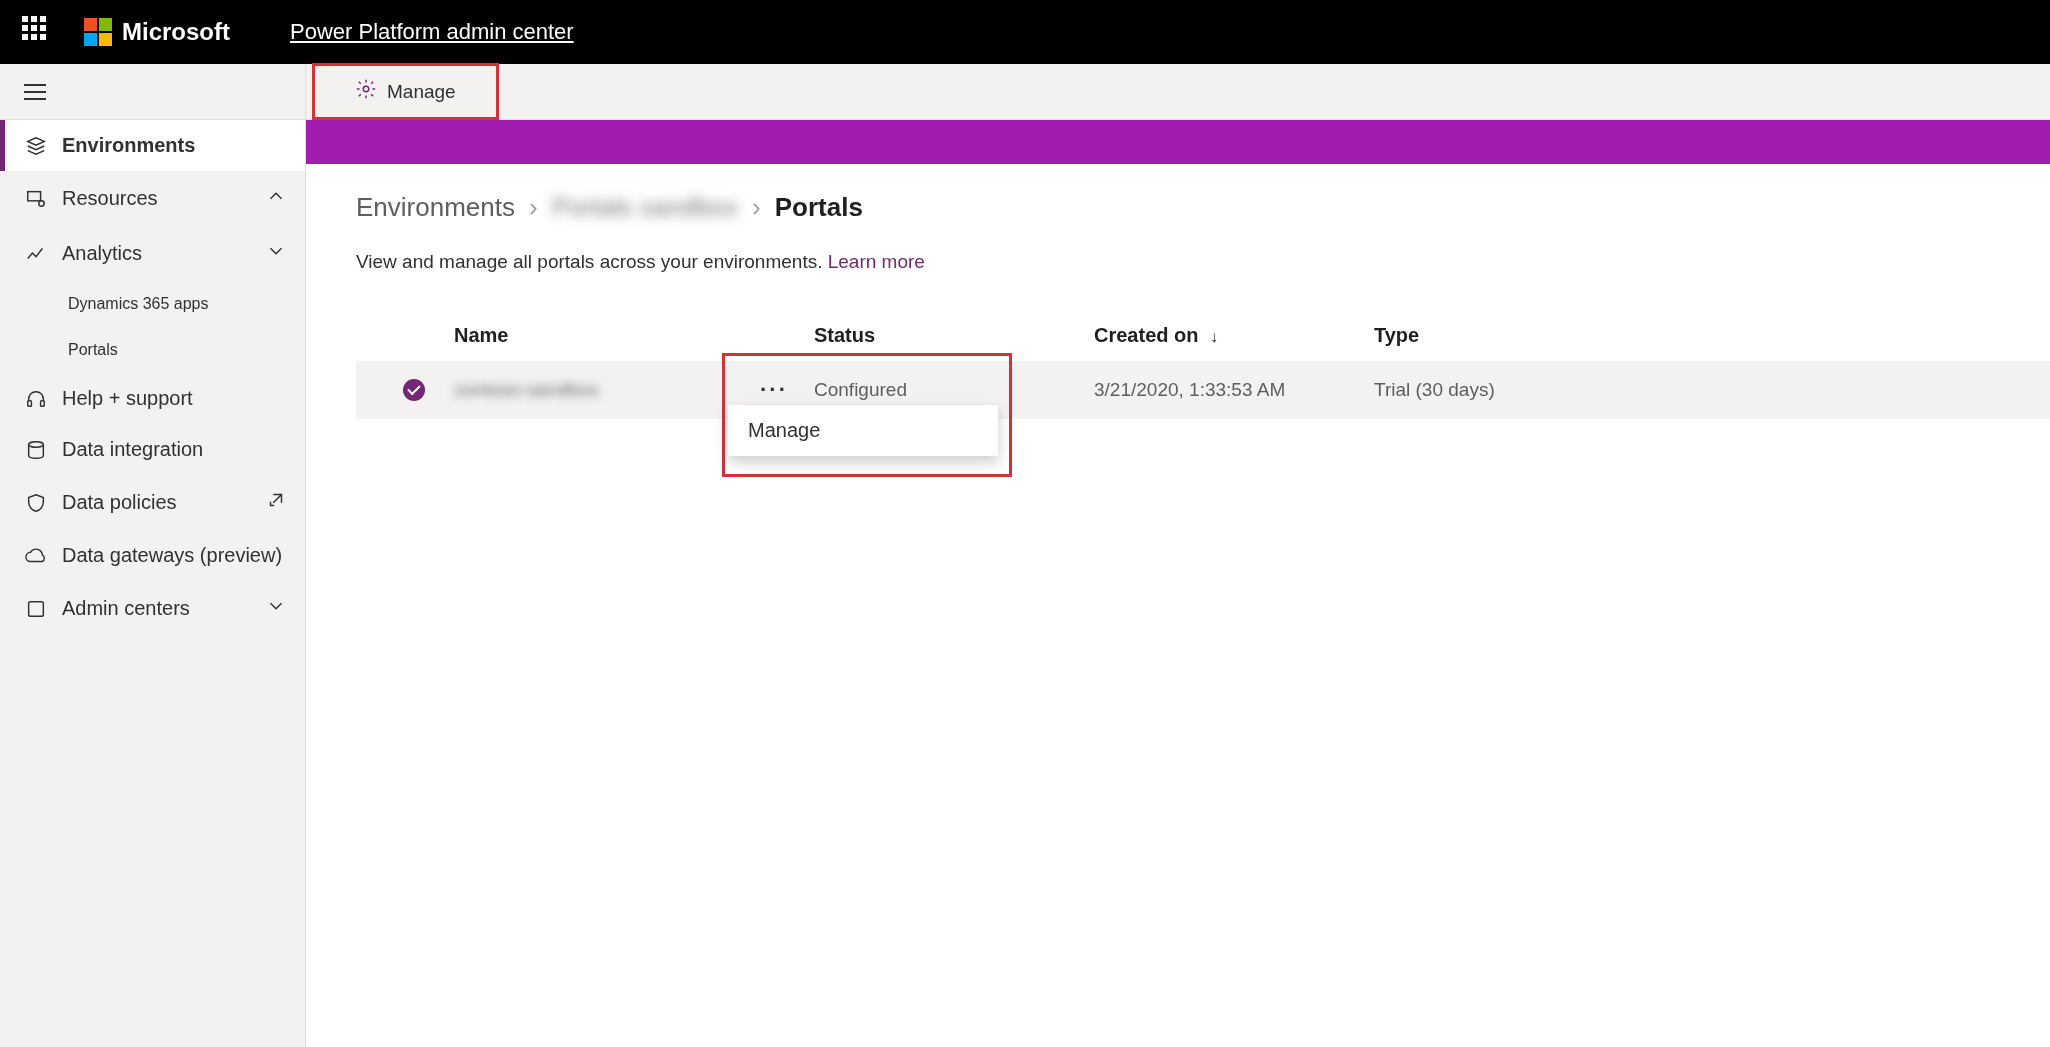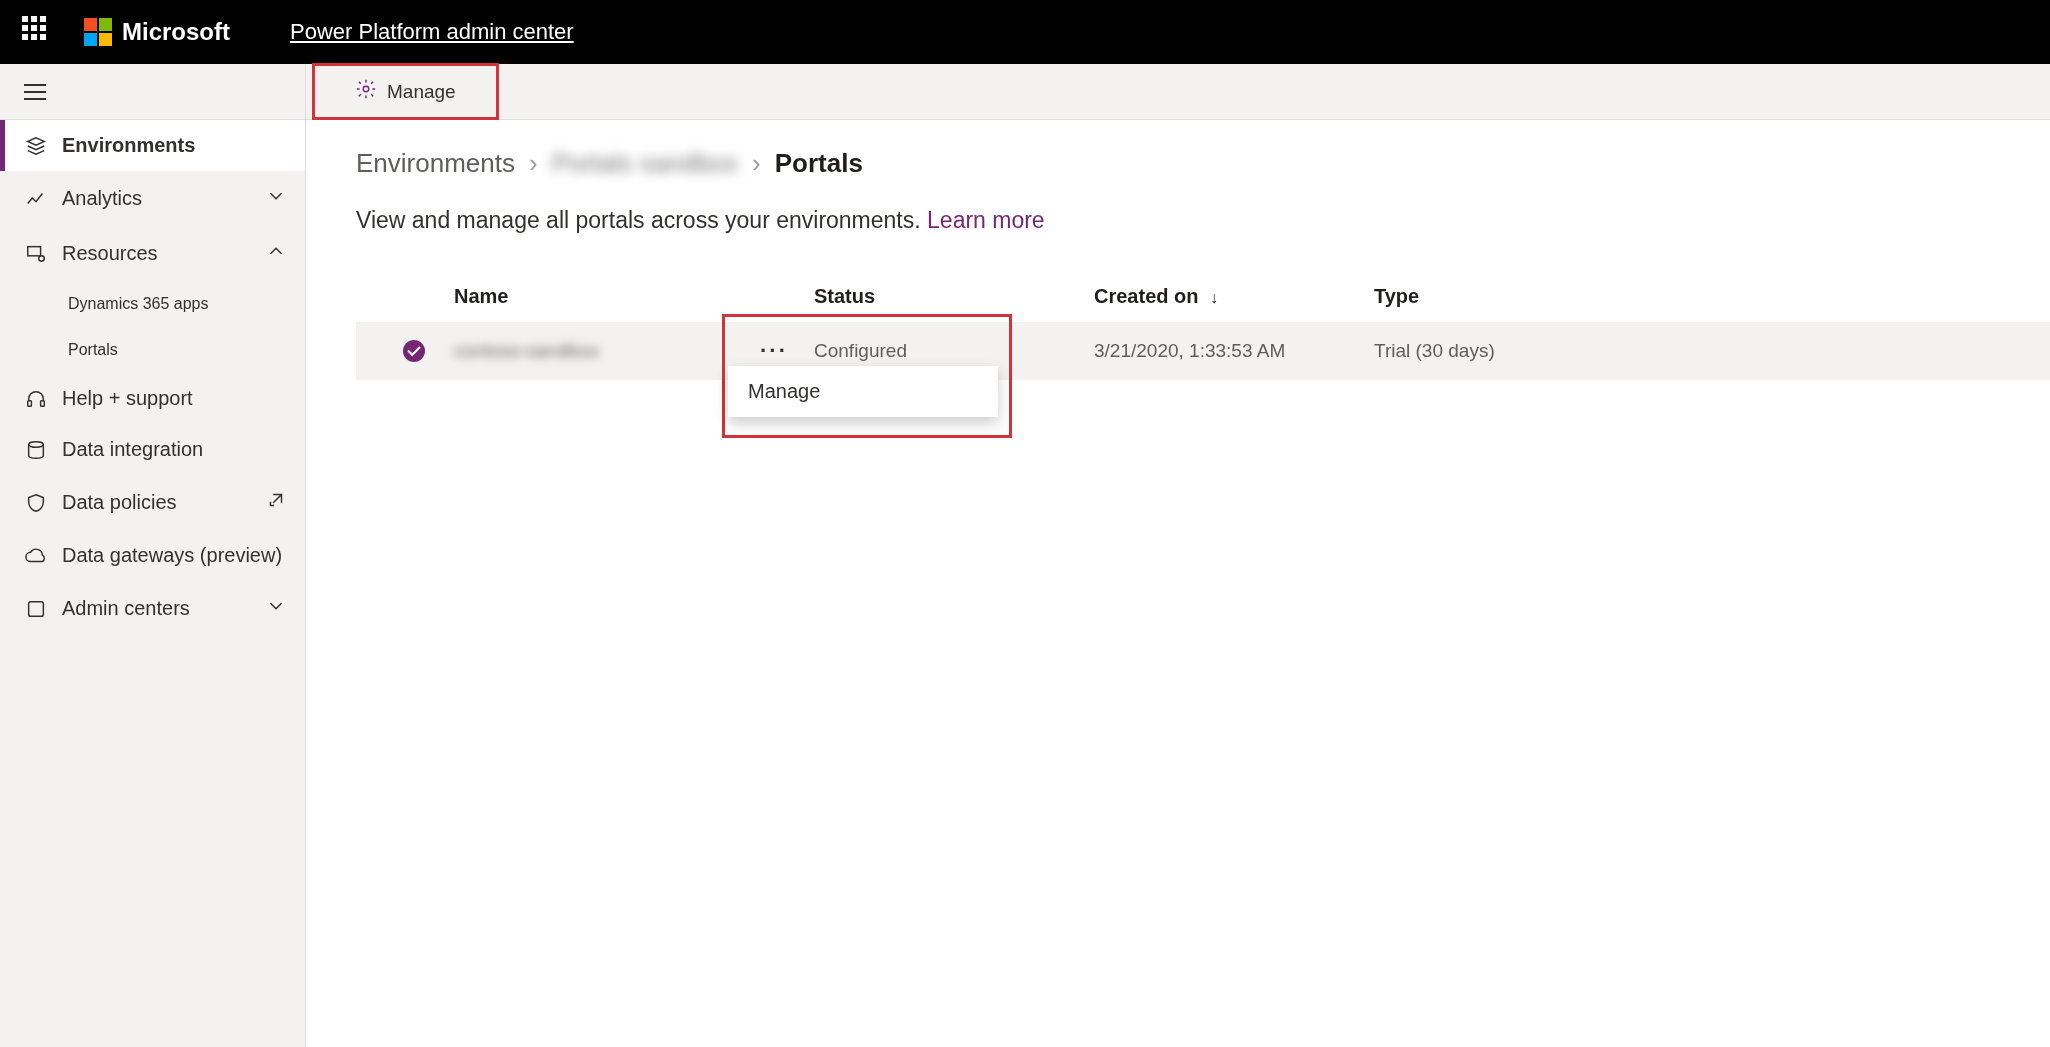--- a/index.html
+++ b/index.html
@@ -22,34 +22,34 @@
   
   .nav-item { display: flex; align-items: center; padding: 14px 18px 14px 24px; font-size: 20px; color: #323130; cursor: pointer; position: relative; }
   .nav-item.active { background: #fff; font-weight: 600; }
   .nav-item.active::before { content:""; position:absolute; left:0; top:0; bottom:0; width:5px; background:#742774; }
   .nav-item .icon { width: 24px; margin-right: 14px; color: #323130; display:flex; align-items:center; justify-content:center; }
   .nav-item .chev { margin-left: auto; }
   .nav-sub { display: flex; align-items: center; padding: 14px 18px 14px 68px; font-size: 16px; cursor: pointer; }
   .nav-item.light, .nav-sub { font-weight: 400; }
   .ext-icon { margin-left: auto; }
   
-  .content { flex: 1; background: #a21caf; display: flex; flex-direction: column; }
+  .content { flex: 1; background: #a21caf; display: flex; flex-direction: column; gap: 44px; }
   .cmdbar { height: 56px; background: #f3f2f1; border-bottom: 1px solid #e1dfdd; display: flex; align-items: center; padding-left: 0; }
   .cmdbtn-wrap { border: 3px solid #d13438; padding: 4px 6px; margin-left: 6px; }
   .cmdbtn { display: flex; align-items: center; gap: 10px; padding: 8px 34px; cursor: pointer; font-size: 19px; color: #323130; }
   .cmdbtn .gear { color: #742774; }
   
   .main { background: #fff; flex: 1; padding: 28px 0 0 50px; }
   .breadcrumb { display: flex; align-items: center; gap: 14px; font-size: 26px; margin-bottom: 28px; }
   .breadcrumb .crumb-link { color: #605e5c; cursor: pointer; }
   .breadcrumb .sep { color: #a19f9d; }
   .breadcrumb .blur { filter: blur(6px); color: #777; }
   .breadcrumb .current { font-weight: 600; color: #201f1e; }
   
-  .desc { font-size: 23px; color: #323130; margin-bottom: 36px; }
+  .desc { font-size: 19px; color: #323130; margin-bottom: 36px; }
   .desc a { color: #742774; text-decoration: none; cursor: pointer; }
   
   .dtable { width: 100%; }
   .drow { display: flex; align-items: center; padding: 0 32px 0 28px; }
   .dhead { height: 52px; font-size: 20px; font-weight: 600; color: #201f1e; }
   .c-sel { width: 60px; display:flex; justify-content:center; }
   .c-name { width: 290px; padding-left: 10px; }
   .c-more { width: 80px; text-align:center; }
   .c-status { width: 280px; }
   .c-created { width: 280px; }
@@ -110,42 +110,42 @@
         <svg viewBox="0 0 24 24">
             <path d="M12 3 3 7l9 4 9-4-9-4zM3 12l9 4 9-4M3 17l9 4 9-4"></path>
           </svg>
       </span>
       <span>Environments</span>
     </div>
 
     <div class="nav-item light">
       <span class="icon">
         <svg viewBox="0 0 24 24">
+            <rect x="3" y="4" width="14" height="10"></rect>
+            <circle cx="18" cy="17" r="3"></circle>
+          </svg>
+      </span>
+      <span>Resources</span>
+      <span class="chev">
+        <svg viewBox="0 0 24 24">
+            <path d="M6 15l6-6 6 6"></path>
+          </svg>
+      </span>
+    </div>
+
+    <div class="nav-item light">
+      <span class="icon">
+        <svg viewBox="0 0 24 24">
             <path d="M3 17l5-6 4 4 7-9"></path>
           </svg>
       </span>
       <span>Analytics</span>
       <span class="chev">
         <svg viewBox="0 0 24 24">
             <path d="M6 9l6 6 6-6"></path>
-          </svg>
-      </span>
-    </div>
-
-    <div class="nav-item light">
-      <span class="icon">
-        <svg viewBox="0 0 24 24">
-            <rect x="3" y="4" width="14" height="10"></rect>
-            <circle cx="18" cy="17" r="3"></circle>
-          </svg>
-      </span>
-      <span>Resources</span>
-      <span class="chev">
-        <svg viewBox="0 0 24 24">
-            <path d="M6 15l6-6 6 6"></path>
           </svg>
       </span>
     </div>
 
     <div class="nav-sub">
       <span>Dynamics 365 apps</span>
     </div>
     <div class="nav-sub">
       <span>Portals</span>
     </div>

